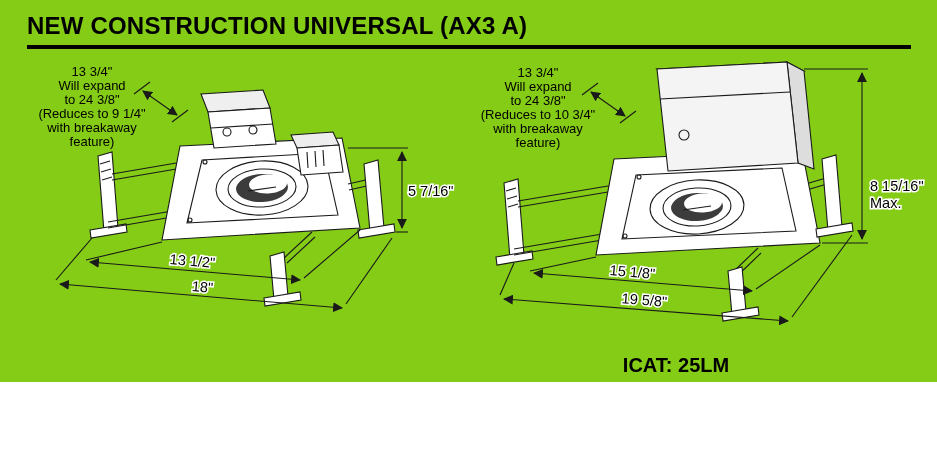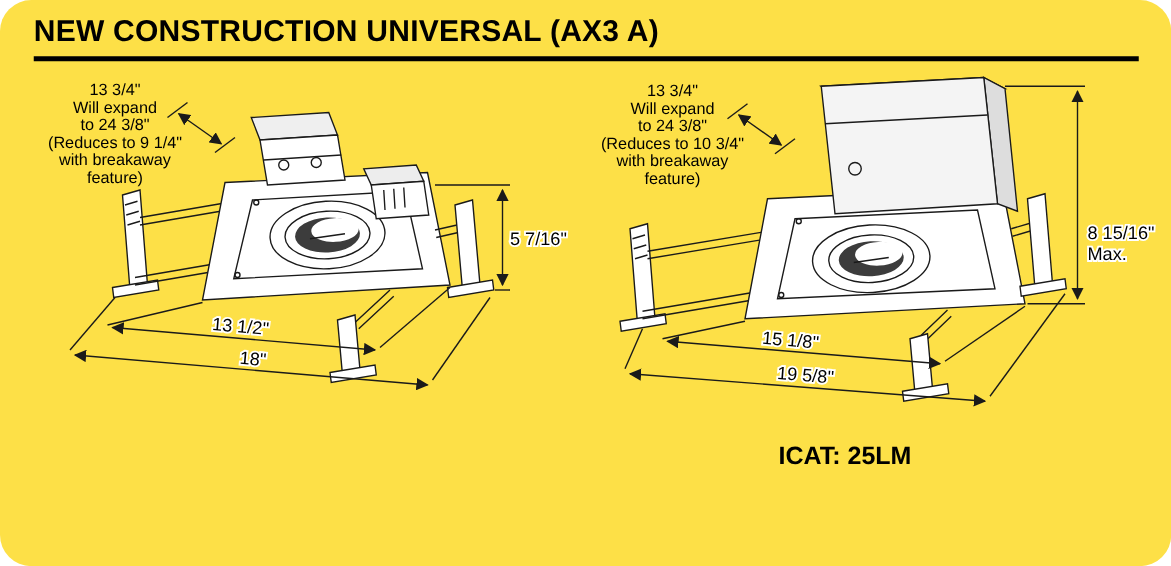--- a/index.html
+++ b/index.html
@@ -1,18 +1,18 @@
 <!DOCTYPE html>
 <html><head>
 <meta charset="utf-8">
 <style>
   html,body{margin:0;padding:0;background:#fff;}
   .sheet{
-    position:relative;width:937px;height:453px;background:#fde047;
-    font-family:"Liberation Sans",sans-serif;color:#000;overflow:hidden;border-radius:25px;
+    position:relative;width:937px;height:382px;background:#84cc16;
+    font-family:"Liberation Sans",sans-serif;color:#000;overflow:hidden;
   }
   .title{
     position:absolute;left:27px;top:12px;font-size:24px;font-weight:700;
     letter-spacing:.2px;white-space:nowrap;
   }
   .title-rule{position:absolute;left:27px;top:45px;width:884px;height:4px;background:#000;}
   svg{position:absolute;overflow:visible;}
   svg text{font-family:"Liberation Sans",sans-serif;fill:#000;}
   .note{font-size:13px;text-anchor:middle;}
   .dim{font-size:14.5px;paint-order:stroke;stroke:#fff;stroke-width:3px;fill:#000;}

